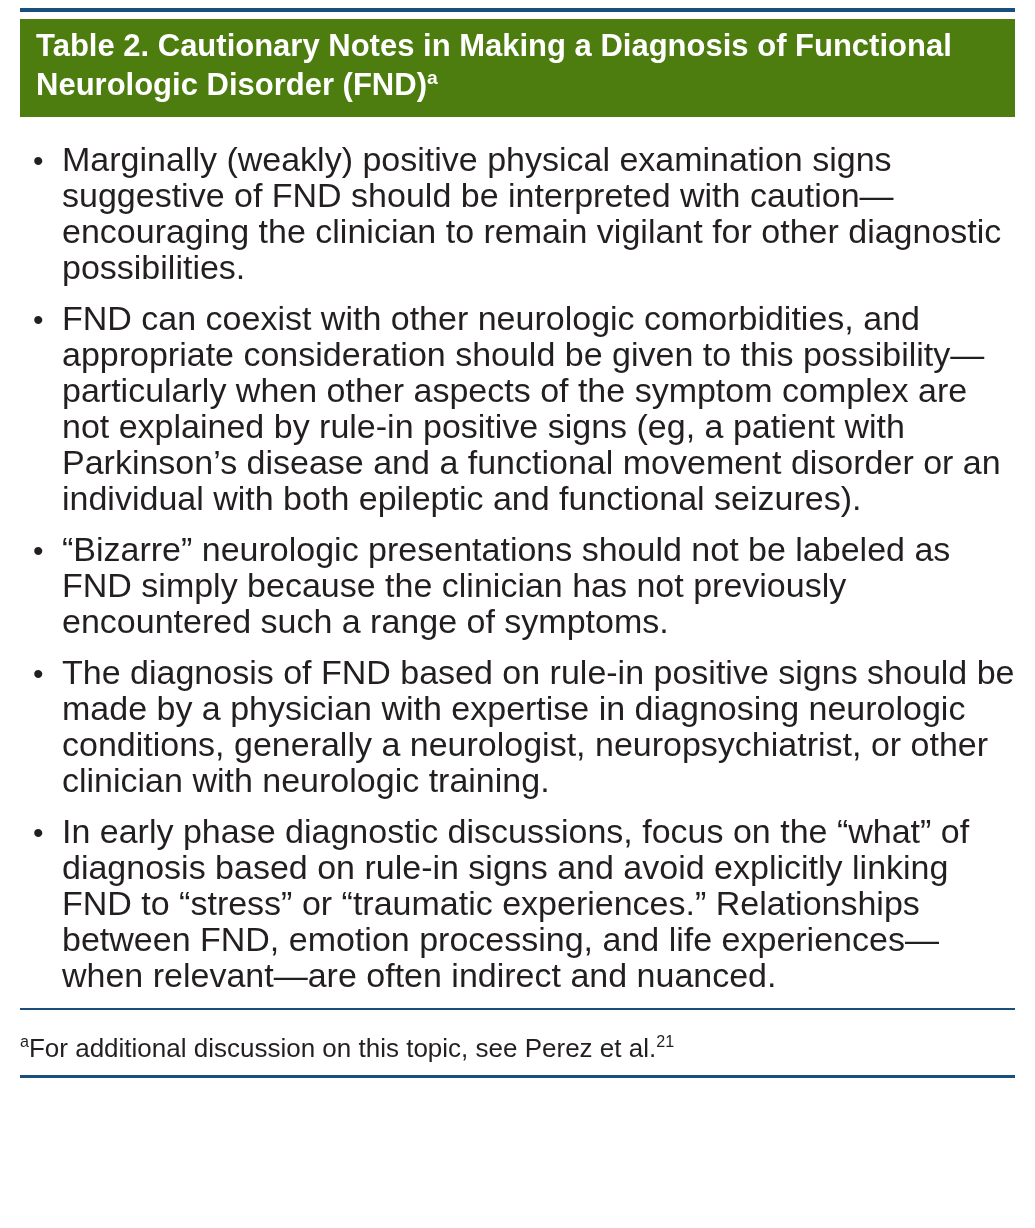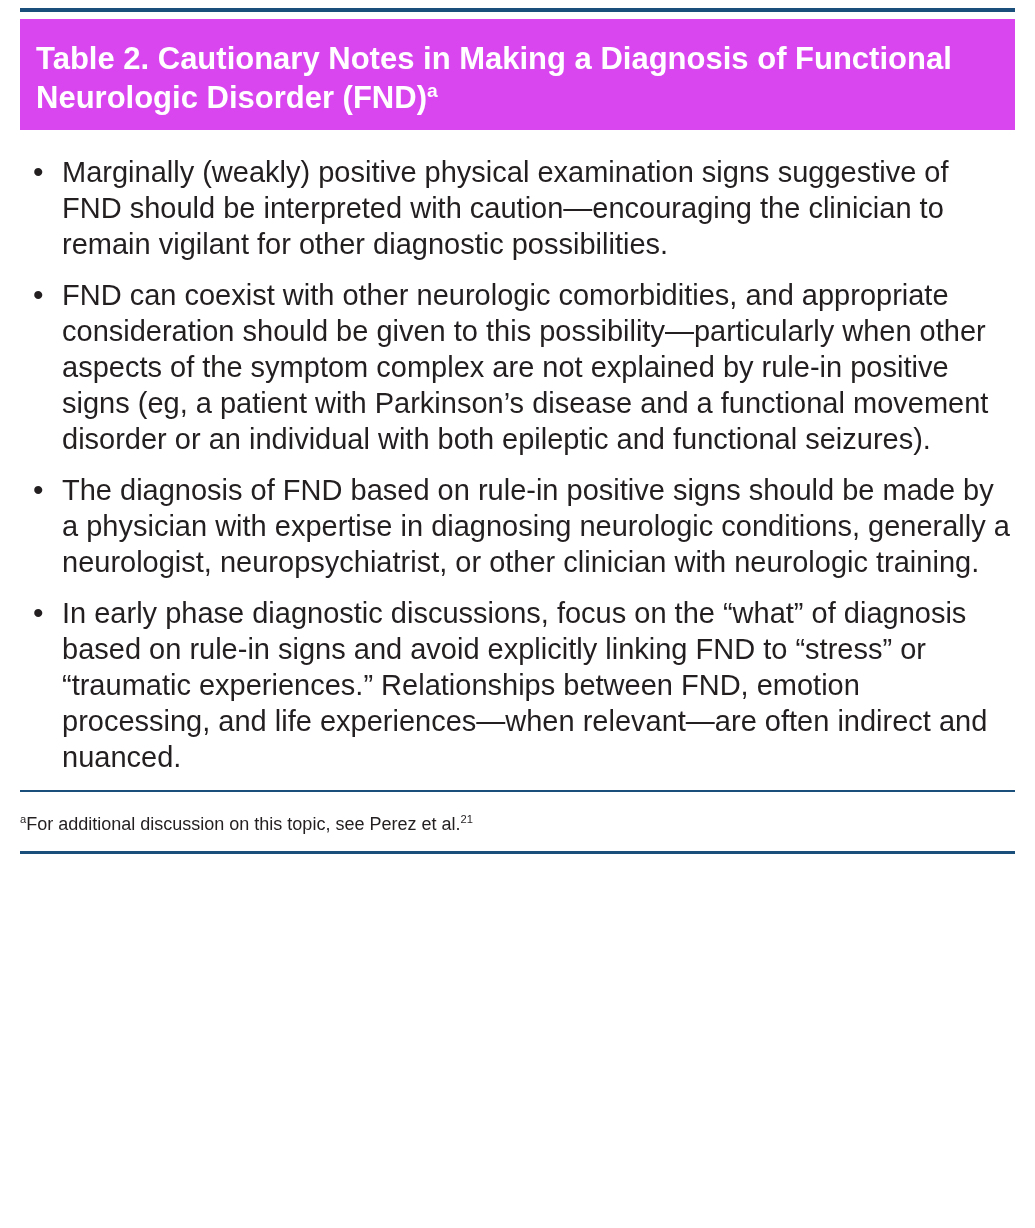--- a/index.html
+++ b/index.html
@@ -17,41 +17,41 @@
     width: 1035px;
     min-height: 1228px;
     padding: 8px 20px 6px 20px;
   }
   .top-rule {
     height: 4px;
     background: #1a4f7c;
     margin-bottom: 7px;
   }
   .table-header {
-    background: #d946ef;
+    background: #4d7c0f;
     color: #ffffff;
     font-size: 31px;
     font-weight: 700;
     line-height: 1.27;
-    padding: 20px 16px 12px 16px;
+    padding: 7px 16px 12px 16px;
   }
   .table-header sup {
     font-size: 0.62em;
     line-height: 0;
     vertical-align: super;
   }
   ul.notes {
     list-style: none;
     margin: 24px 0 0 0;
     padding: 0;
   }
   li.note {
     display: flex;
     align-items: flex-start;
-    font-size: 29px;
+    font-size: 34px;
     line-height: 36px;
     margin-bottom: 15px;
     color: #231f20;
   }
   .bullet-dot {
     flex: none;
     width: 42px;
     box-sizing: border-box;
     padding-left: 13px;
   }
@@ -63,23 +63,23 @@
   }
   .note-text {
     flex: 1;
   }
   .footnote-rule {
     height: 2px;
     background: #1a4f7c;
     margin-top: 6px;
   }
   .footnote {
-    font-size: 18px;
+    font-size: 26px;
     line-height: 34px;
-    padding: 15px 0 10px 0;
+    padding: 21px 0 10px 0;
     color: #231f20;
   }
   .footnote sup {
     font-size: 0.62em;
     line-height: 0;
     vertical-align: super;
   }
   .bottom-rule {
     height: 3px;
     background: #1a4f7c;
@@ -100,20 +100,24 @@
     <li class="note">
       <span class="bullet-dot"></span>
       <span class="note-text">Marginally (weakly) positive physical examination signs suggestive of FND should be interpreted with caution—encouraging the clinician to remain vigilant for other diagnostic possibilities.</span>
     </li>
     <li class="note">
       <span class="bullet-dot"></span>
       <span class="note-text">FND can coexist with other neurologic comorbidities, and appropriate consideration should be given to this possibility—particularly when other aspects of the symptom complex are not explained by rule-in positive signs (eg, a patient with Parkinson’s disease and a functional movement disorder or an individual with both epileptic and functional seizures).</span>
     </li>
     <li class="note">
       <span class="bullet-dot"></span>
+      <span class="note-text">“Bizarre” neurologic presentations should not be labeled as FND simply because the clinician has not previously encountered such a range of symptoms.</span>
+    </li>
+    <li class="note">
+      <span class="bullet-dot"></span>
       <span class="note-text">The diagnosis of FND based on rule-in positive signs should be made by a physician with expertise in diagnosing neurologic conditions, generally a neurologist, neuropsychiatrist, or other clinician with neurologic training.</span>
     </li>
     <li class="note">
       <span class="bullet-dot"></span>
       <span class="note-text">In early phase diagnostic discussions, focus on the “what” of diagnosis based on rule-in signs and avoid explicitly linking FND to “stress” or “traumatic experiences.” Relationships between FND, emotion processing, and life experiences—when relevant—are often indirect and nuanced.</span>
     </li>
   </ul>
 
   <div class="footnote-rule"></div>
 

